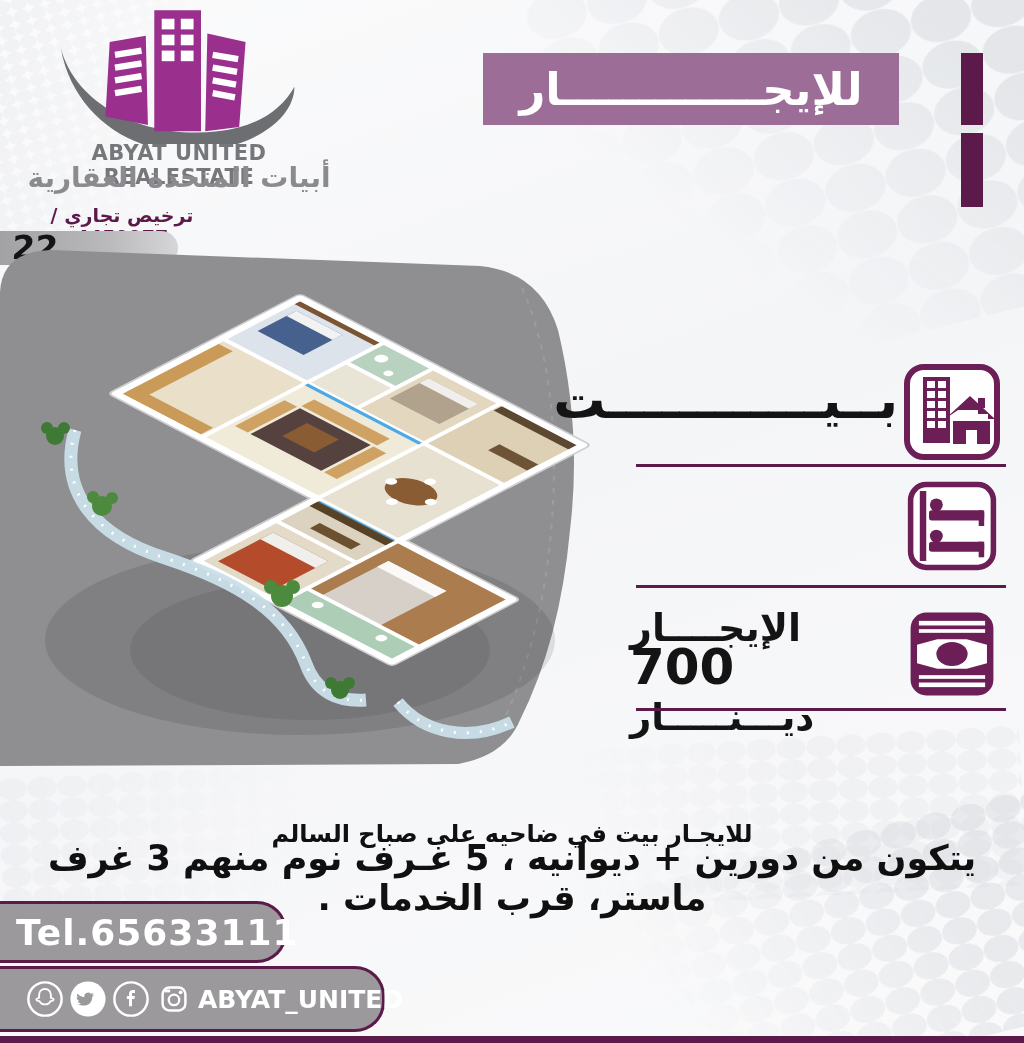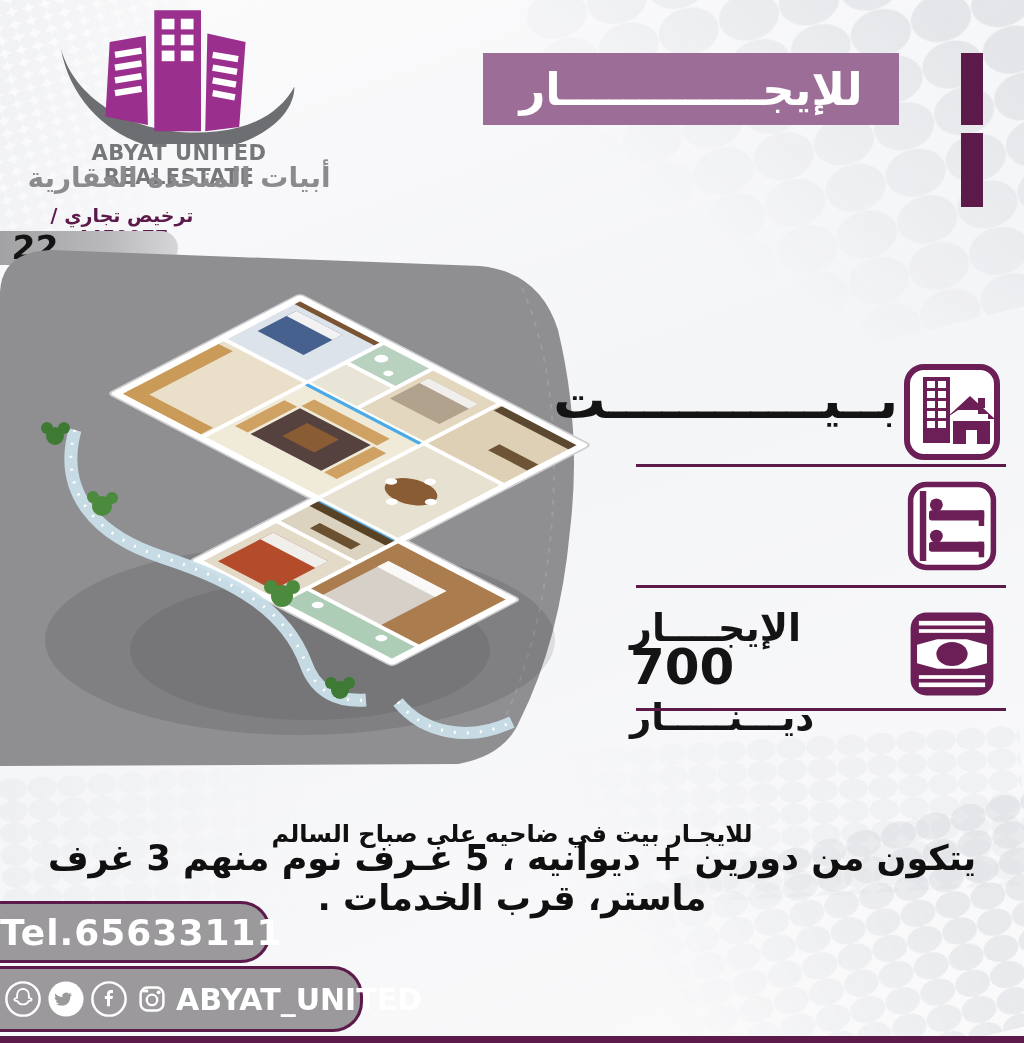--- a/index.html
+++ b/index.html
@@ -49,22 +49,22 @@
   .icon-box{width:100px;height:100px;}
 
   
   .desc{left:0;width:1024px;text-align:center;direction:rtl;color:#101010;font-weight:800;}
   .desc1{top:820px;font-size:24px;}
   .desc2{top:838px;font-size:35px;}
 
   
   .pill{background:#9b999c;border:3px solid #5c1a4b;border-radius:0 30px 30px 0;border-left:none;
     display:flex;align-items:center;color:#fff;font-weight:800;}
-  .pill-tel{left:0;top:901px;width:268px;height:56px;font-size:36px;letter-spacing:1px;}
-  .pill-soc{left:0;top:966px;width:356px;height:60px;padding-left:4px;gap:5px;font-size:30px;}
+  .pill-tel{left:0;top:901px;width:268px;height:56px;font-size:36px;padding-left:16px;letter-spacing:1px;}
+  .pill-soc{left:0;top:966px;width:356px;height:60px;padding-left:26px;gap:5px;font-size:25px;}
   .soc-ic{width:38px;height:38px;flex:0 0 auto;}
   .bottom-strip{left:0;top:1036px;width:1024px;height:7px;background:#5c1a4b;}
 </style>
 </head>
 <body>
 
 <div class="stage">
 
   <div class="dots dots-tr"></div>
   <div class="dots dots-br"></div>

